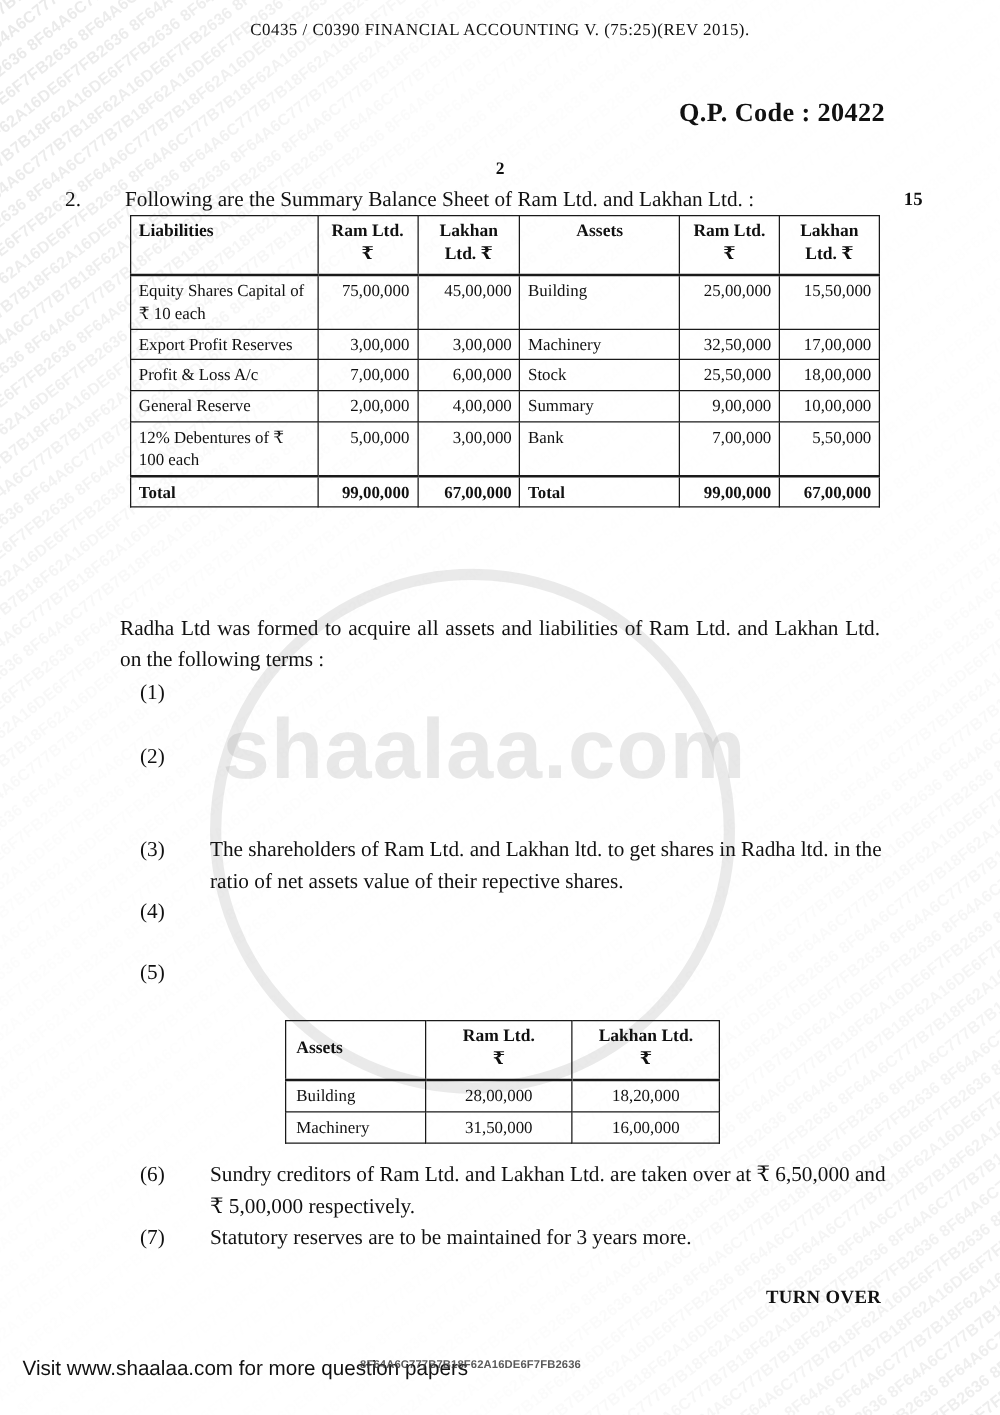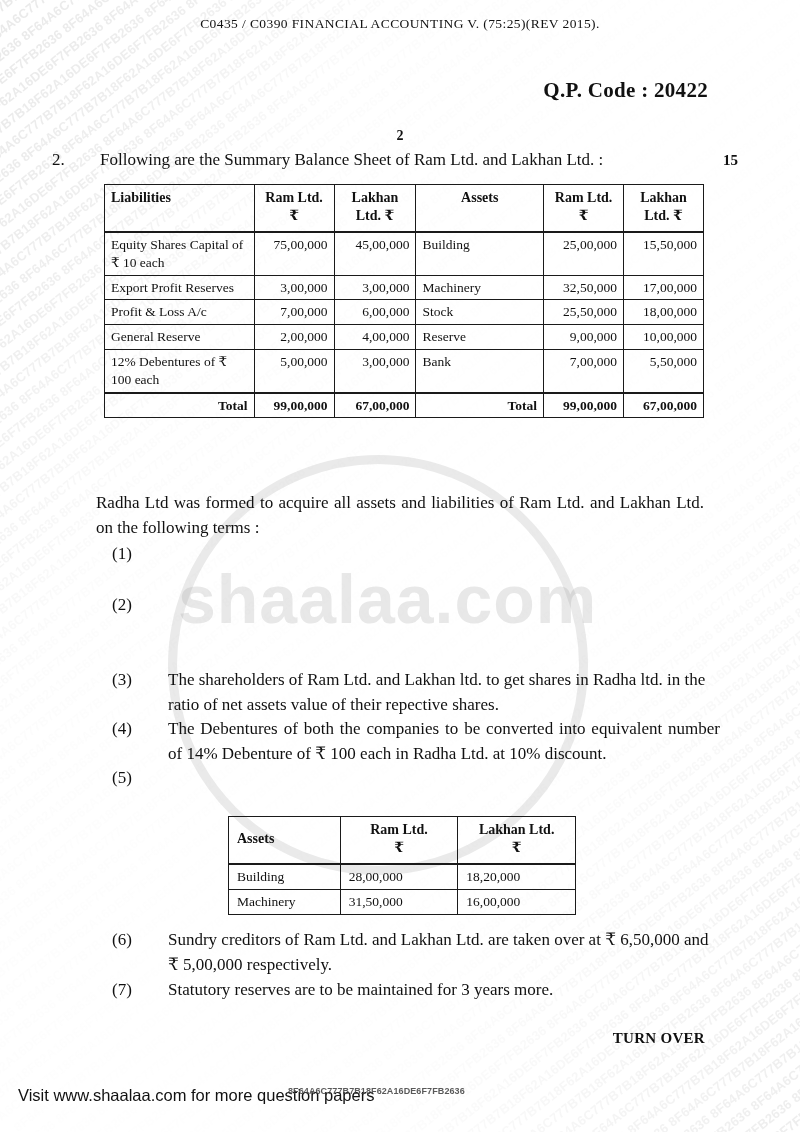--- a/index.html
+++ b/index.html
@@ -110,21 +110,21 @@
   .qmarks {
     position: absolute;
     top: 152px; right: 62px;
     font-size: 15px;
     font-weight: bold;
   }
 
   
   table.bs {
     position: absolute;
-    left: 104px; top: 184px;
+    left: 104px; top: 172px;
     width: 600px;
     border-collapse: collapse;
     font-size: 13.5px;
   }
   table.bs td, table.bs th {
     border: 1px solid #1a1a1a;
     padding: 3px 6px;
     vertical-align: top;
     line-height: 1.32;
     background: transparent;
@@ -136,21 +136,21 @@
     padding: 4px 6px 5px;
   }
   table.bs th.lhead { text-align: left; }
   table.bs thead tr th { border-bottom: 2.5px solid #1a1a1a; }
   table.bs tr.total-row td {
     font-weight: bold;
     border-top: 2.5px solid #1a1a1a;
   }
   .num { text-align: right; white-space: nowrap; }
   .lbl { text-align: left; }
-  .rt { text-align: right; }
+  .rt { text-align: left; }
   .hdr2 { display: block; text-align: center; }
 
   .c-liab  { width: 150px; }
   .c-ram1  { width: 80px; }
   .c-lak1  { width: 82px; }
   .c-asset { width: 128px; }
   .c-ram2  { width: 80px; }
   .c-lak2  { width: 80px; }
 
   
@@ -201,21 +201,21 @@
     font-weight: bold;
     text-align: center;
     font-size: 14px;
     padding: 4px 8px 5px;
   }
   table.at th.lhead { text-align: left; }
   table.at thead tr th { border-bottom: 2.5px solid #1a1a1a; }
   .at-c1 { width: 112px; }
   .at-c2 { width: 118px; }
   .at-c3 { width: 118px; }
-  .ctr { }
+  .ctr { text-align: center; }
 
   
   #turnover {
     position: absolute;
     top: 1030px; right: 95px;
     font-size: 15px;
     font-weight: bold;
     letter-spacing: .3px;
   }
   #sitefooter {
@@ -397,21 +397,21 @@
         <td class="num">7,00,000</td>
         <td class="num">6,00,000</td>
         <td class="lbl">Stock</td>
         <td class="num">25,50,000</td>
         <td class="num">18,00,000</td>
       </tr>
       <tr>
         <td class="lbl">General Reserve</td>
         <td class="num">2,00,000</td>
         <td class="num">4,00,000</td>
-        <td class="lbl">Reserve</td>
+        <td class="lbl">Summary</td>
         <td class="num">9,00,000</td>
         <td class="num">10,00,000</td>
       </tr>
       <tr>
         <td class="lbl">12% Debentures of ₹ 100 each</td>
         <td class="num">5,00,000</td>
         <td class="num">3,00,000</td>
         <td class="lbl">Bank</td>
         <td class="num">7,00,000</td>
         <td class="num">5,50,000</td>
@@ -434,21 +434,20 @@
   </div>
   <div class="term" id="t2">
     <span class="mk">(2)</span>
   </div>
   <div class="term nojust" id="t3">
     <span class="mk">(3)</span>
     <span class="bd">The shareholders of Ram Ltd. and Lakhan ltd. to get shares in Radha ltd. in the ratio of net assets value of their repective shares.</span>
   </div>
   <div class="term" id="t4">
     <span class="mk">(4)</span>
-    <span class="bd">The Debentures of both the companies to be converted into equivalent number of 14% Debenture of ₹ 100 each in Radha Ltd. at 10% discount.</span>
   </div>
   <div class="term nojust" id="t5">
     <span class="mk">(5)</span>
   </div>
 
   <table class="at">
     <thead>
       <tr>
         <th class="lhead at-c1">
           <span>Assets</span>

